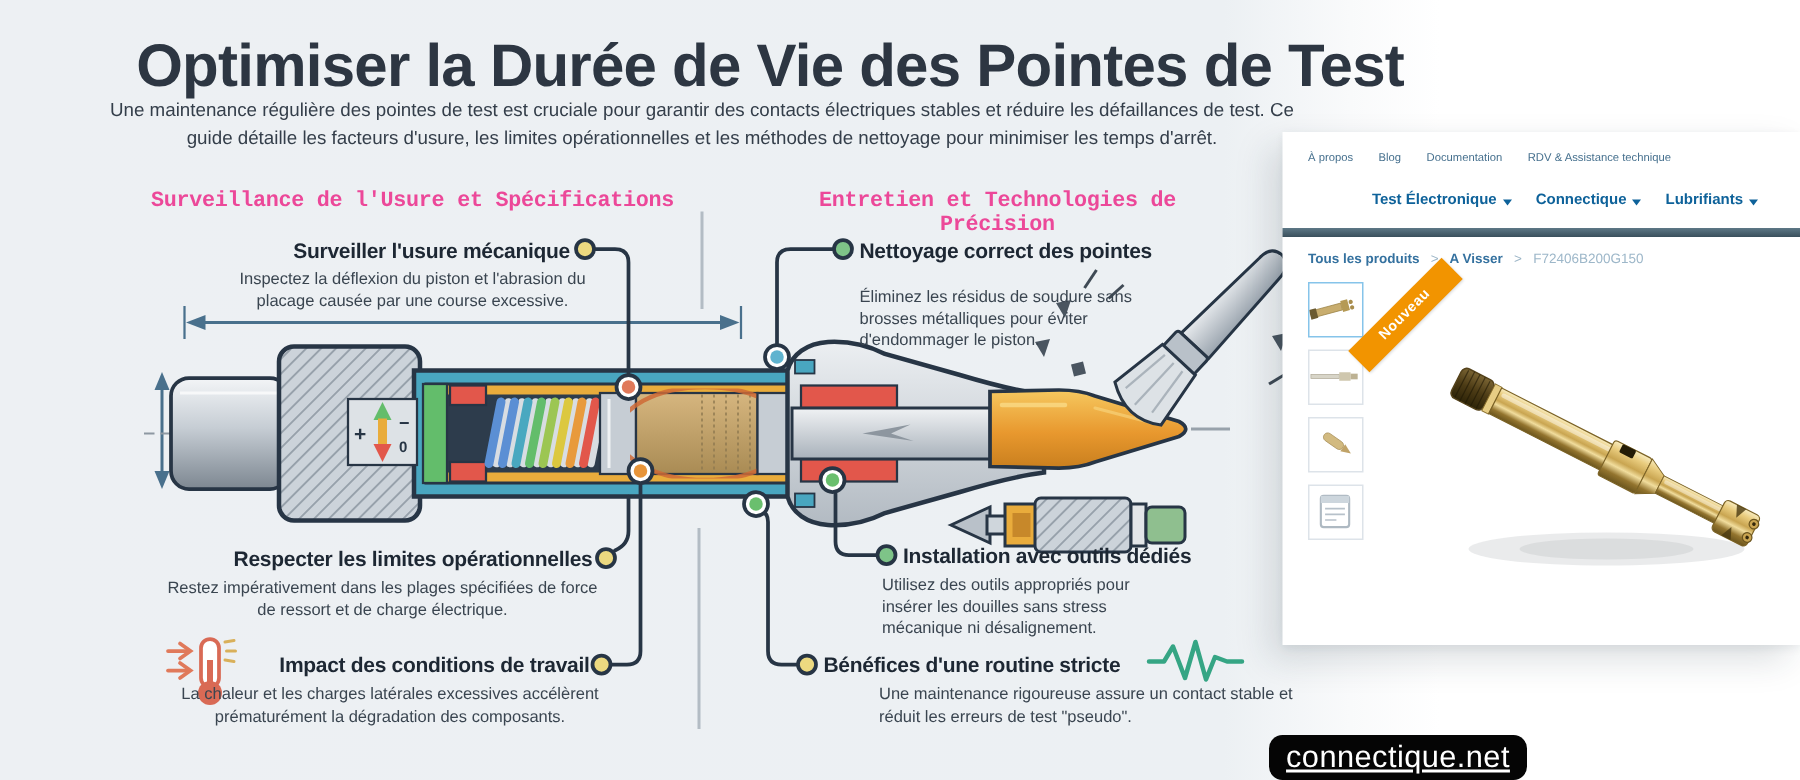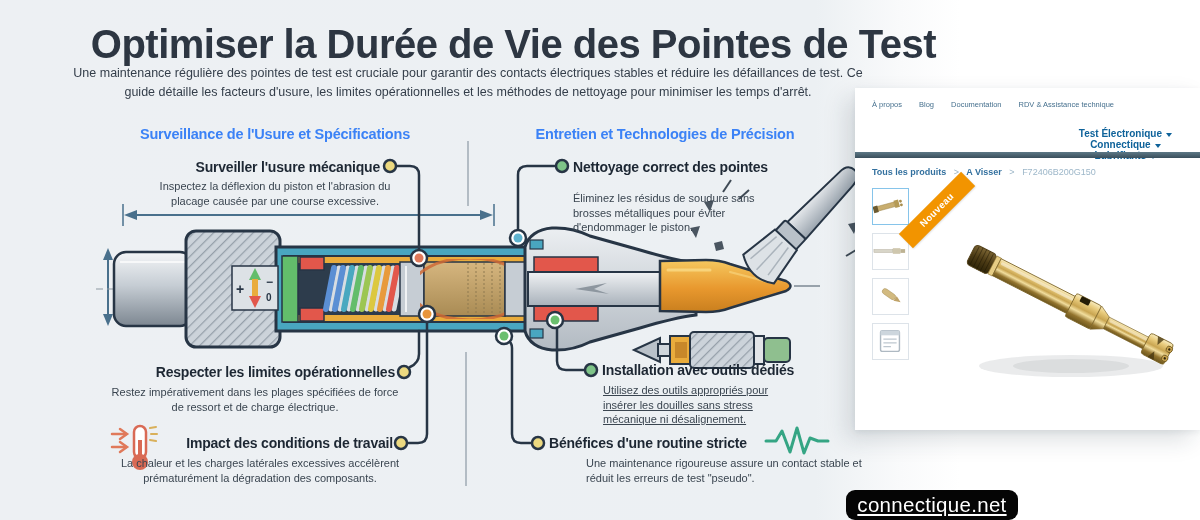--- a/index.html
+++ b/index.html
@@ -7,48 +7,48 @@
     width:1200px;height:520px;position:relative;overflow:hidden;
     font-family:"Liberation Sans", sans-serif;
     background:linear-gradient(90deg,#edf0f3 0%,#ecf0f3 68%,#f9fafb 75%,#ffffff 80%);
   }
   .abs{position:absolute;}
   
   .ig-title{left:0;top:22px;width:936px;text-align:right;font-size:40px;font-weight:bold;
     color:#2d3642;letter-spacing:-0.5px;z-index:2;}
   .ig-sub{left:68px;top:64px;width:800px;text-align:center;font-size:12.5px;line-height:1.5;
     color:#343e4a;z-index:2;}
-  .col-hdr{top:126px;font-size:14.5px;font-weight:bold;color:#3b82f6;z-index:2;text-align:center;letter-spacing:-0.2px;}
+  .col-hdr{top:126px;font-size:14.5px;font-weight:bold;color:#ec4899;z-index:2;text-align:center;letter-spacing:-0.2px;font-family:Liberation Mono, monospace;}
   .hdr-l{left:60px;width:430px;}
   .hdr-r{left:520px;width:290px;}
   .it-title{font-size:14px;font-weight:bold;color:#1d2733;z-index:2;letter-spacing:-0.2px;}
   .it-desc{font-size:11px;color:#3a4550;line-height:1.32;z-index:2;}
   .t-l1{left:130px;top:159px;width:250px;text-align:right;}
   .d-l1{left:150px;top:179px;width:250px;text-align:center;}
   .t-r1{left:573px;top:159px;width:230px;}
   .d-r1{left:573px;top:191px;width:190px;}
   .t-l2{left:95px;top:364px;width:300px;text-align:right;}
   .d-l2{left:105px;top:385px;width:300px;text-align:center;}
   .t-l3{left:158px;top:435px;width:235px;text-align:right;}
   .d-l3{left:95px;top:456px;width:330px;text-align:center;}
   .t-r2{left:602px;top:362px;width:240px;}
-  .d-r2{left:603px;top:383px;width:185px;text-decoration:underline;}
+  .d-r2{left:588px;top:383px;width:185px;}
   .t-r3{left:549px;top:435px;width:215px;}
   .d-r3{left:574px;top:456px;width:300px;margin-left:12px;}
   #diagram{left:0;top:0;z-index:1;}
   
   .site-card{left:855px;top:88px;width:345px;height:342px;background:#fff;z-index:3;
     box-shadow:-9px 10px 22px rgba(30,45,60,.15), 0 2px 6px rgba(30,45,60,.08);}
   .util-nav{position:absolute;top:12px;left:17px;display:flex;gap:17px;font-size:7.5px;color:#46708e;}
   .util-nav span{cursor:default;}
   .logo-block{position:absolute;top:27px;left:17px;display:flex;align-items:flex-start;gap:5px;}
   .logo-txt{line-height:1;}
   .logo-name{font-size:23px;font-weight:bold;color:#1a83bc;letter-spacing:-0.5px;}
   .logo-tag{font-size:5.8px;color:#3a8cc0;margin-top:2px;letter-spacing:.2px;}
-  .main-nav{position:absolute;top:40px;right:28px;display:flex;gap:0;font-size:10px;font-weight:600;color:#0e629a;align-items:center;flex-direction:column;}
+  .main-nav{position:absolute;top:40px;right:28px;display:flex;gap:16px;font-size:10px;font-weight:600;color:#0e629a;align-items:center;}
   .nav-item{display:flex;align-items:center;gap:4px;}
   .chev{width:0;height:0;border-left:3.5px solid transparent;border-right:3.5px solid transparent;border-top:4px solid #0e629a;margin-top:2px;}
   .dark-bar{position:absolute;top:64px;left:0;right:0;height:6px;background:linear-gradient(180deg,#5d7886,#3a4f5c);}
   .crumbs{position:absolute;top:79px;left:17px;font-size:9px;color:#34719f;font-weight:600;}
   .crumb-sep{color:#9ab4c6;margin:0 5px;font-weight:400;}
   .crumb-last{color:#9db7c9;font-weight:400;}
   .thumbs{position:absolute;top:100px;left:17px;}
   .thumb{width:37px;height:37px;background:#fff;border:1px solid #dde3e9;margin-bottom:8px;box-sizing:border-box;}
   .thumb.sel{border:1.5px solid #86c4ea;}
   .ribbon{position:absolute;left:38px;top:112px;width:88px;height:20px;background:#f29400;

